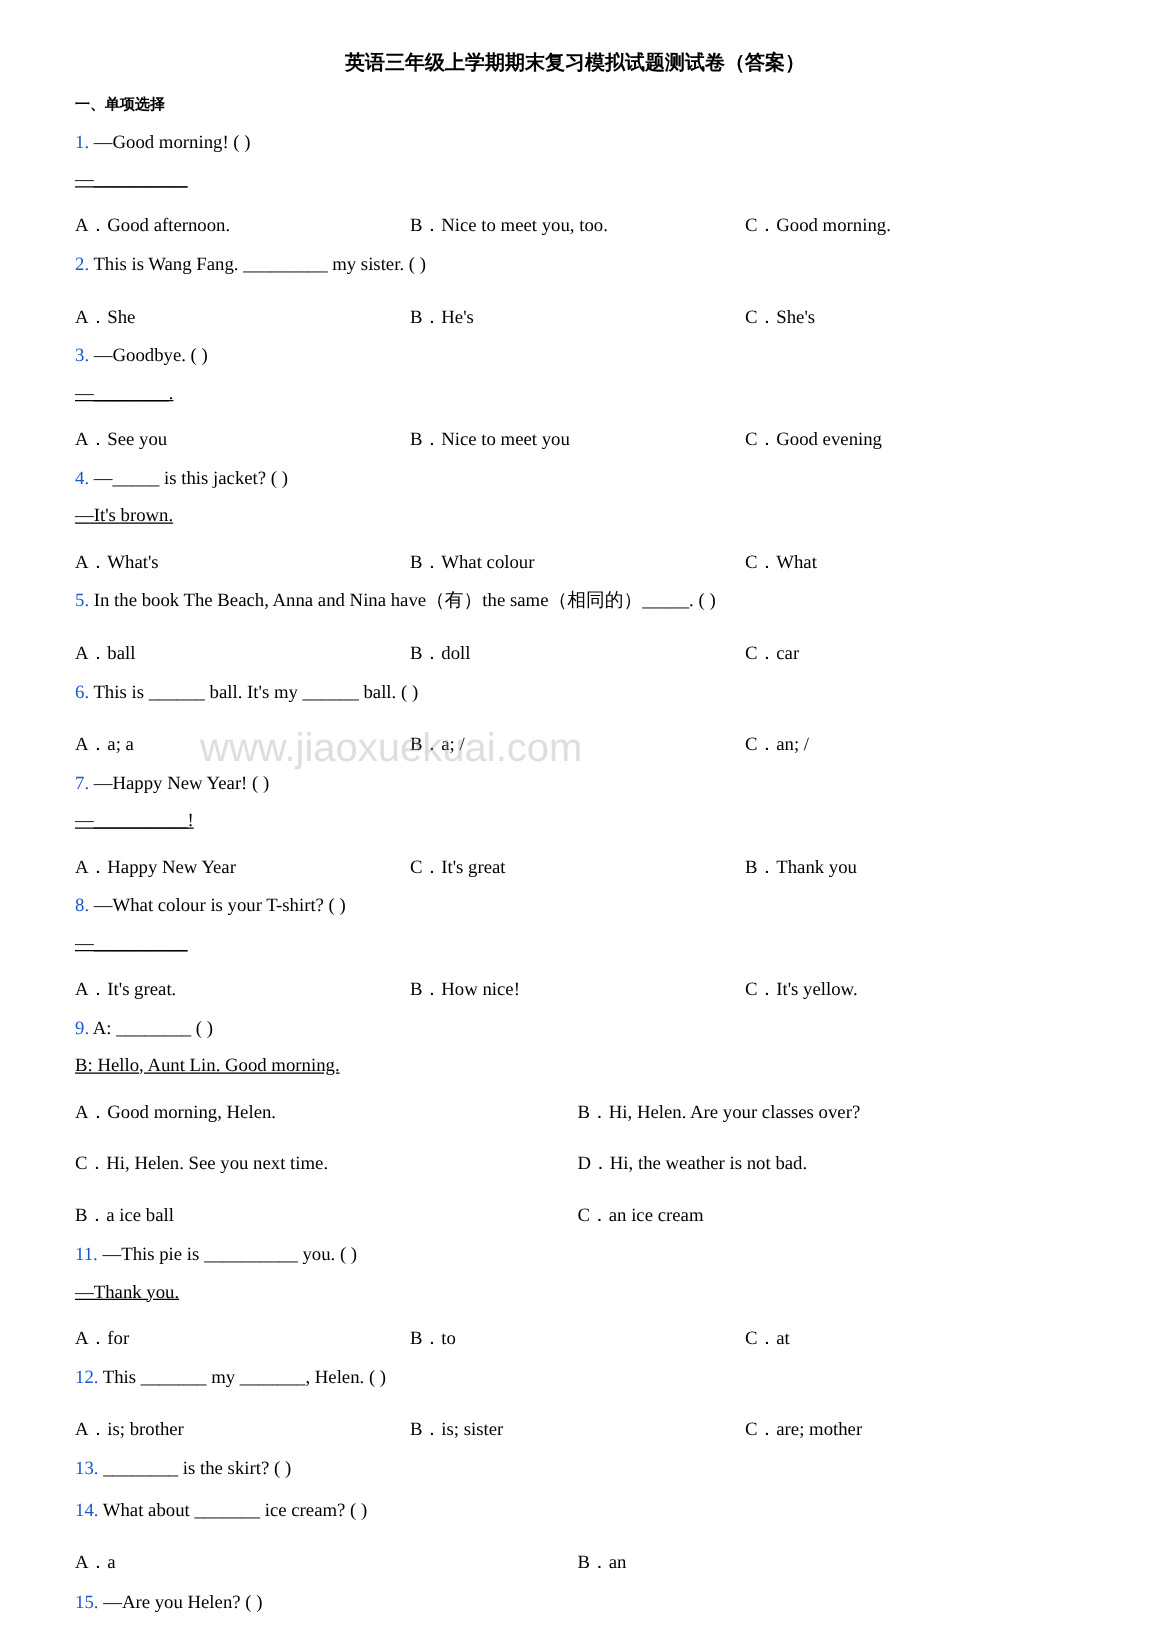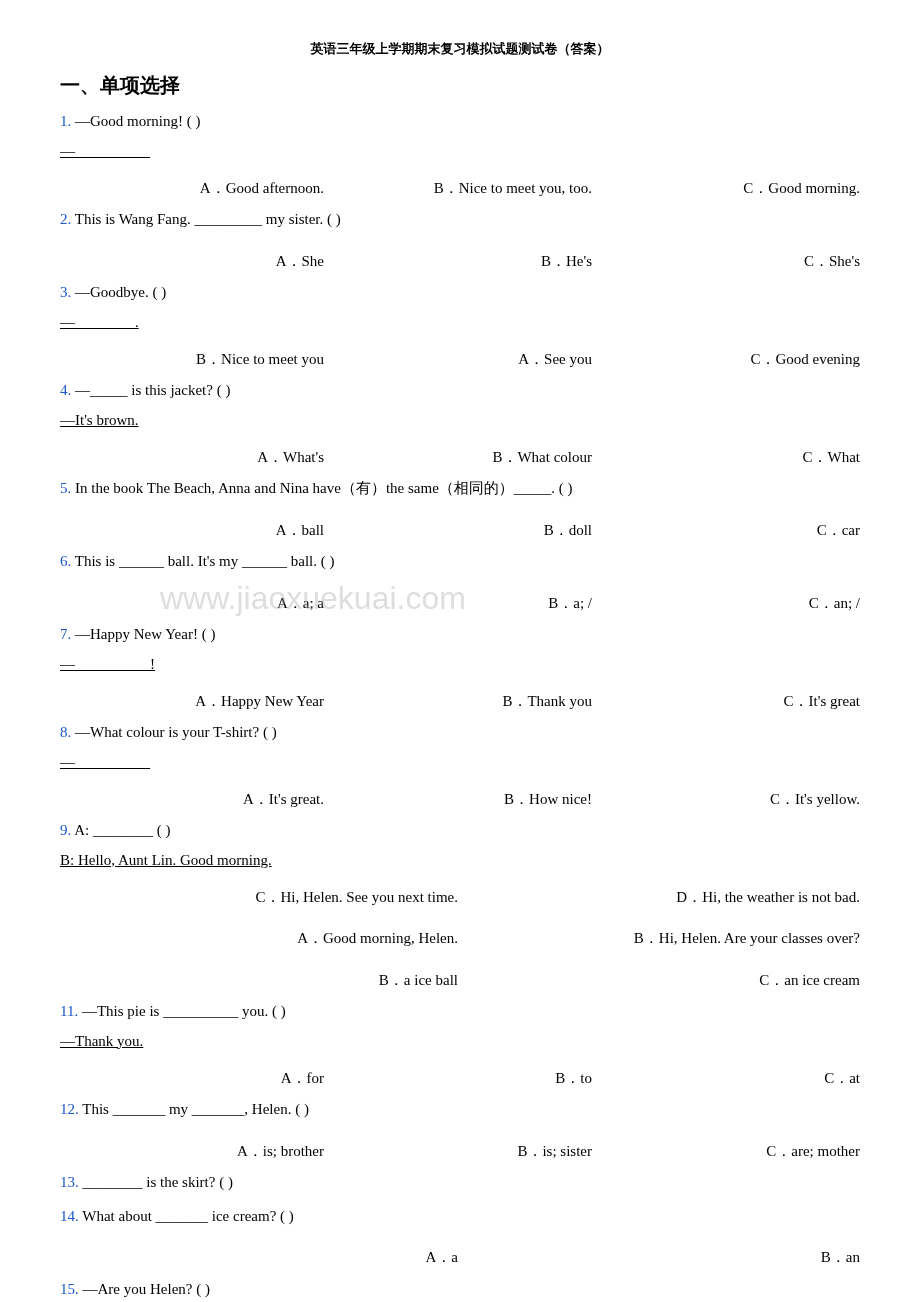--- a/index.html
+++ b/index.html
@@ -11,45 +11,44 @@
       background: #fff;
       font-family: "SimSun", "宋体", serif;
       font-size: 15px;
       color: #000;
       padding: 40px 60px;
       width: 920px;
       min-height: 1302px;
     }
     .title {
       text-align: center;
-      font-size: 13px;
+      font-size: 16px;
       font-weight: bold;
       margin-bottom: 14px;
       font-family: "SimHei", "黑体", sans-serif;
     }
     .section-title {
-      font-size: 20px;
+      font-size: 12px;
       font-weight: bold;
       margin-bottom: 10px;
       font-family: "SimHei", "黑体", sans-serif;
     }
     .question {
       margin-bottom: 8px;
       line-height: 1.7;
     }
     .question-number {
       color: #1a56cc;
       font-weight: normal;
     }
     .options-row {
       display: flex;
       margin-top: 16px;
       margin-bottom: 6px;
       gap: 4px;
-      text-align: right;
     }
     .option {
       flex: 1;
       line-height: 1.7;
     }
     .answer-line {
       display: block;
       margin-top: 2px;
       margin-bottom: 6px;
       text-decoration: underline;
@@ -107,22 +106,22 @@
   </div>
 </div>
 
 <div class="q-block">
   <div class="question">
     <span class="question-number">3.</span>
     <span>—Goodbye. ( )</span>
   </div>
   <div class="answer-line">—________.</div>
   <div class="options-row">
+    <div class="option"><span>A．</span><span>See you</span></div>
     <div class="option"><span>B．</span><span>Nice to meet you</span></div>
-    <div class="option"><span>A．</span><span>See you</span></div>
     <div class="option"><span>C．</span><span>Good evening</span></div>
   </div>
 </div>
 
 <div class="q-block">
   <div class="question">
     <span class="question-number">4.</span>
     <span>—_____ is this jacket? ( )</span>
   </div>
   <div class="answer-line sub-answer">—It's brown.</div>
@@ -158,22 +157,22 @@
 </div>
 
 <div class="q-block">
   <div class="question">
     <span class="question-number">7.</span>
     <span>—Happy New Year! ( )</span>
   </div>
   <div class="answer-line">—__________!</div>
   <div class="options-row">
     <div class="option"><span>A．</span><span>Happy New Year</span></div>
+    <div class="option"><span>C．</span><span>It's great</span></div>
     <div class="option"><span>B．</span><span>Thank you</span></div>
-    <div class="option"><span>C．</span><span>It's great</span></div>
   </div>
 </div>
 
 <div class="q-block">
   <div class="question">
     <span class="question-number">8.</span>
     <span>—What colour is your T-shirt? ( )</span>
   </div>
   <div class="answer-line">—__________</div>
   <div class="options-row">
@@ -183,26 +182,26 @@
   </div>
 </div>
 
 <div class="q-block">
   <div class="question">
     <span class="question-number">9.</span>
     <span>A: ________ ( )</span>
   </div>
   <div class="answer-line sub-answer">B: Hello, Aunt Lin. Good morning.</div>
   <div class="options-row" style="flex-wrap:wrap;">
+    <div class="option" style="flex:1;min-width:45%;"><span>A．</span><span>Good morning, Helen.</span></div>
+    <div class="option" style="flex:1;min-width:45%;"><span>B．</span><span>Hi, Helen. Are your classes over?</span></div>
+  </div>
+  <div class="options-row" style="flex-wrap:wrap;">
     <div class="option" style="flex:1;min-width:45%;"><span>C．</span><span>Hi, Helen. See you next time.</span></div>
     <div class="option" style="flex:1;min-width:45%;"><span>D．</span><span>Hi, the weather is not bad.</span></div>
-  </div>
-  <div class="options-row" style="flex-wrap:wrap;">
-    <div class="option" style="flex:1;min-width:45%;"><span>A．</span><span>Good morning, Helen.</span></div>
-    <div class="option" style="flex:1;min-width:45%;"><span>B．</span><span>Hi, Helen. Are your classes over?</span></div>
   </div>
 </div>
 
 <div class="q-block">
   <div class="options-row">
     <div class="option"><span>B．</span><span>a ice ball</span></div>
     <div class="option"><span>C．</span><span>an ice cream</span></div>
   </div>
 </div>
 

